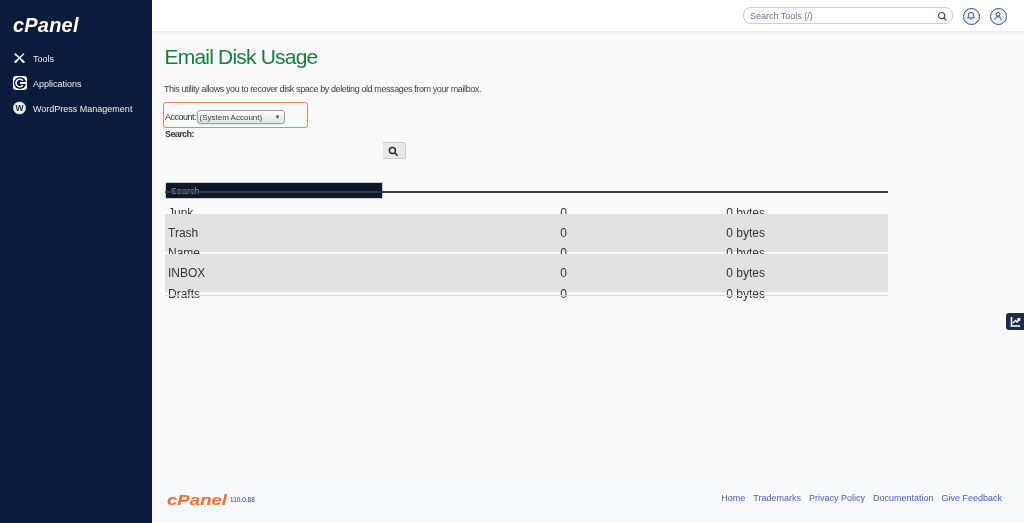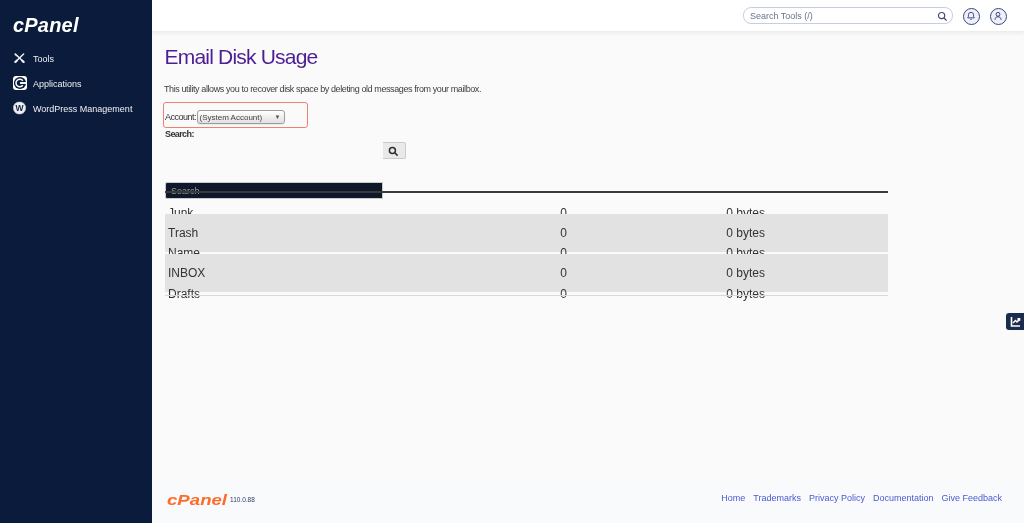--- a/index.html
+++ b/index.html
@@ -17,21 +17,21 @@
 
 #topbar { left:152px; top:0; width:872px; height:32px; background:#fff; border-bottom:1px solid #ededed; box-shadow:0 2px 3px rgba(0,0,0,0.05); }
 #searchbox { left:743px; top:7px; width:210px; height:17px; border:1px solid #c9cdde; border-radius:8px; background:#fff; }
 #searchbox .ph { position:absolute; left:6px; top:50%; transform:translateY(-50%); font-size:9px; color:#6b7390; }
 #searchbox svg { position:absolute; right:4px; top:3px; }
 .circbtn { top:7.5px; width:17px; height:17px; border:1.3px solid #3d4677; border-radius:50%; background:#eef0fb; }
 .circbtn svg { position:absolute; left:2.2px; top:2.2px; }
 
 
 #content { left:152px; top:32px; width:872px; height:448px; background:#fafafa; }
-#h1 { left:164.5px; top:44.5px; font-size:21px; color:#4c1d95; letter-spacing:-0.8px; }
+#h1 { left:164.5px; top:44.5px; font-size:21px; color:#15803d; letter-spacing:-0.8px; }
 #desc { left:164px; top:83.5px; font-size:9px; color:#3f3f3f; letter-spacing:-0.4px; }
 #redbox { left:163px; top:101.5px; width:145px; height:26px; border:1.2px solid #ef8070; border-radius:3px; }
 #acclabel { left:165px; top:112px; font-size:9px; color:#333; letter-spacing:-0.5px; }
 #accsel { left:197px; top:110px; width:88px; height:14px; border:1px solid #9d9d9d; border-radius:3px;
   background:linear-gradient(#ffffff,#e0e0e0); box-shadow:0 1px 1px rgba(0,0,0,0.08); }
 #accsel .tx { position:absolute; left:1.5px; top:50%; transform:translateY(-50%); font-size:8px; color:#444; letter-spacing:0px; }
 #accsel .caret { position:absolute; right:3.5px; top:50%; transform:translateY(-50%); font-size:6px; color:#555; }
 #srchlabel { left:165px; top:129px; font-size:9px; font-weight:bold; color:#333; letter-spacing:-0.6px; }
 #srchinput { left:165px; top:142px; width:218px; height:17px; border:1px solid #ccc; background:#0f172a; border-radius:2px 0 0 2px;margin-top:40px; }
 #srchinput .ph { position:absolute; left:5px; top:50%; transform:translateY(-50%); font-size:9px; color:#9a9a9a; }

